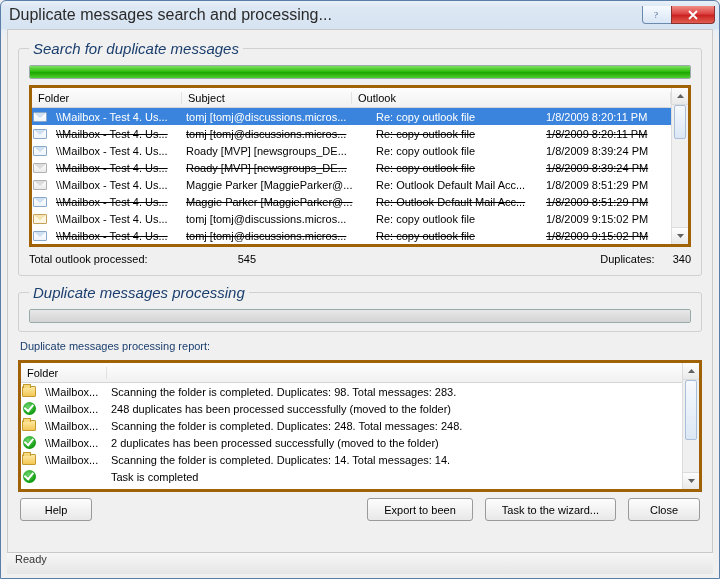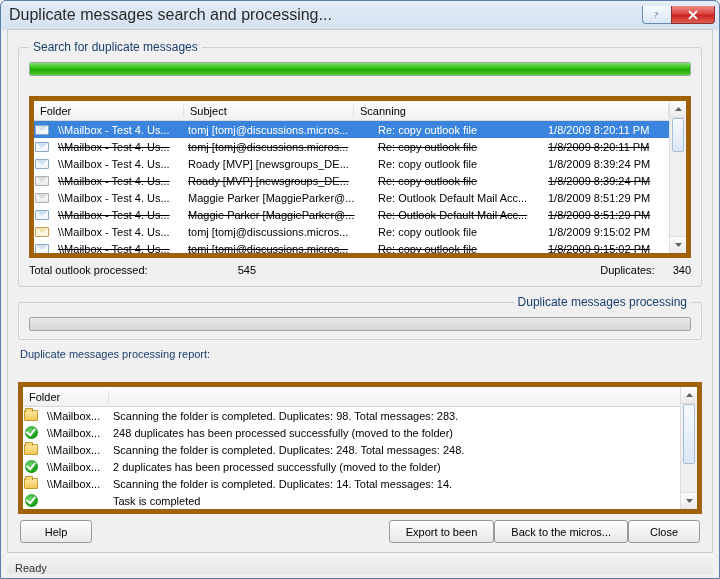--- a/index.html
+++ b/index.html
@@ -58,37 +58,37 @@
     flex-direction: column;
     padding: 6px 10px 8px 10px;
     overflow: hidden;
   }
   fieldset {
     border: 1px solid #d0d0d0;
     border-radius: 3px;
     margin: 4px 0;
     padding: 8px 10px 10px 10px;
   }
-  legend { padding: 0 4px; color: #1a3e6e; font-size: 12px; }
+  legend { padding: 0 4px; color: #1a3e6e; font-size: 15px; font-style: italic; }
   .progress {
     height: 14px;
     border: 1px solid #9aa;
     border-radius: 2px;
     background: #eef;
     overflow: hidden;
     position: relative;
   }
   .progress-fill {
     height: 100%;
     background: linear-gradient(#7fe060,#2fbf10 45%,#1fa500 55%,#4fd030);
   }
   .listhost {
-    border: 5px solid #a16207;
+    border: 3px solid #a16207;
     background: #fff;
-    margin-top: 20px;
+    margin-top: 6px;
     display: flex;
   }
   .listmain { flex:1; overflow:hidden; }
   .listhead {
     display: flex;
     background: linear-gradient(#fdfdfd,#f1f1f1);
     border-bottom: 1px solid #d6d6d6;
     height: 20px;
     align-items: center;
     font-size: 11px;
@@ -174,42 +174,42 @@
     width:13px; height:13px; border-radius:50%;
     background: radial-gradient(circle at 40% 35%, #6ed66e, #0d9a0d 70%);
     display:flex; align-items:center; justify-content:center;
   }
   .chk::after{
     content:""; width:4px; height:7px; border:2px solid #fff; border-top:none; border-left:none;
     transform: rotate(40deg) translate(-1px,-1px);
   }
 
   .buttons {
-    display:flex; padding: 6px 2px 0 2px; gap:0;
+    display:flex; padding: 6px 2px 0 2px; gap:12px;
   }
   .buttons .sp { flex:1; }
   button.std {
     height:23px; min-width:72px;
     padding: 0 16px;
     font-family: inherit; font-size:11px;
     background: linear-gradient(#fdfdfd,#e8e8e8);
     border:1px solid #9a9a9a; border-radius:3px;
   }
 
   .statusbar {
     height:22px;
     background: linear-gradient(#f6f6f6,#e6e6e6);
     border-top:1px solid #c9c9c9;
     margin: 0 6px 4px 6px;
     padding: 0 8px;
-    display:flex; align-items:flex-end;
+    display:flex; align-items:flex-start;
     font-size:11px; color:#333;
   }
 
-  fieldset.processing { padding: 6px 10px 8px 10px; text-align: right; }
+  fieldset.processing { padding: 6px 10px 8px 10px; }
   .small-progress { margin-top: 2px; }
   .small-progress .progress-fill {
     background: linear-gradient(#e8e8e8,#d4d4d4);
   }
 </style>
 </head>
 <body>
 
 <div class="window">
   <div class="titlebar">
@@ -234,21 +234,21 @@
       <legend>Search for duplicate messages</legend>
       <div class="progress">
         <div class="progress-fill" style="width:100%"></div>
       </div>
 
       <div class="listhost" style="height:162px">
         <div class="listmain">
           <div class="listhead">
             <div class="colh" style="width:150px">Folder</div>
             <div class="colh" style="width:170px">Subject</div>
-            <div class="colh" style="flex:1">Scanning</div>
+            <div class="colh" style="flex:1">Outlook</div>
           </div>
           <div class="rows" id="msg-rows">
               <div class="row sel">
                 <span class="icon-slot">
                   <span class="env"></span>
                 </span>
                 <span class="cell" style="width:130px">\\Mailbox - Test 4. Us...</span>
                 <span class="cell" style="width:190px">tomj [tomj@discussions.micros...</span>
                 <span class="cell" style="width:170px">Re: copy outlook file</span>
                 <span class="cell" style="flex:1">1/8/2009 8:20:11 PM</span>
@@ -419,21 +419,21 @@
               <path d="M0 0 L3.5 4 L7 0 Z" fill="#606060"></path>
             </svg>
           </div>
       </div>
     </div>
 
     <div class="buttons">
       <button class="std">Help</button>
       <span class="sp"></span>
       <button class="std">Export to been</button>
-      <button class="std">Back to the micros...</button>
+      <button class="std">Task to the wizard...</button>
       <button class="std">Close</button>
     </div>
 
   </div>
 
   <div class="statusbar">
     <span>Ready</span>
   </div>
 </div>
 

